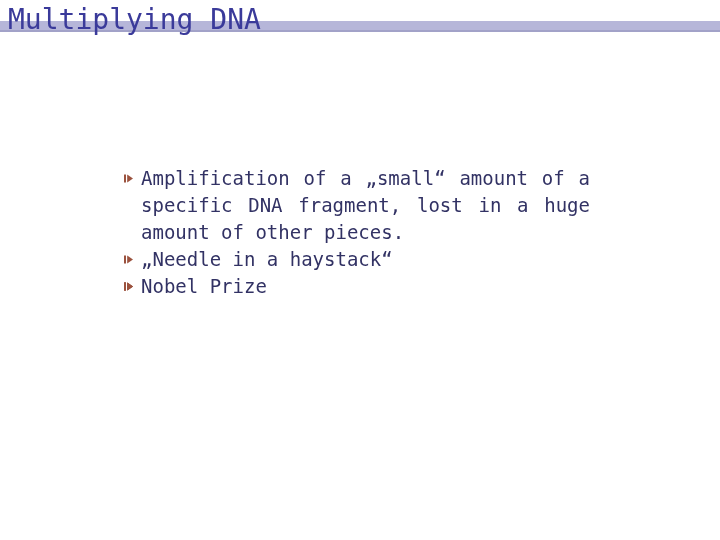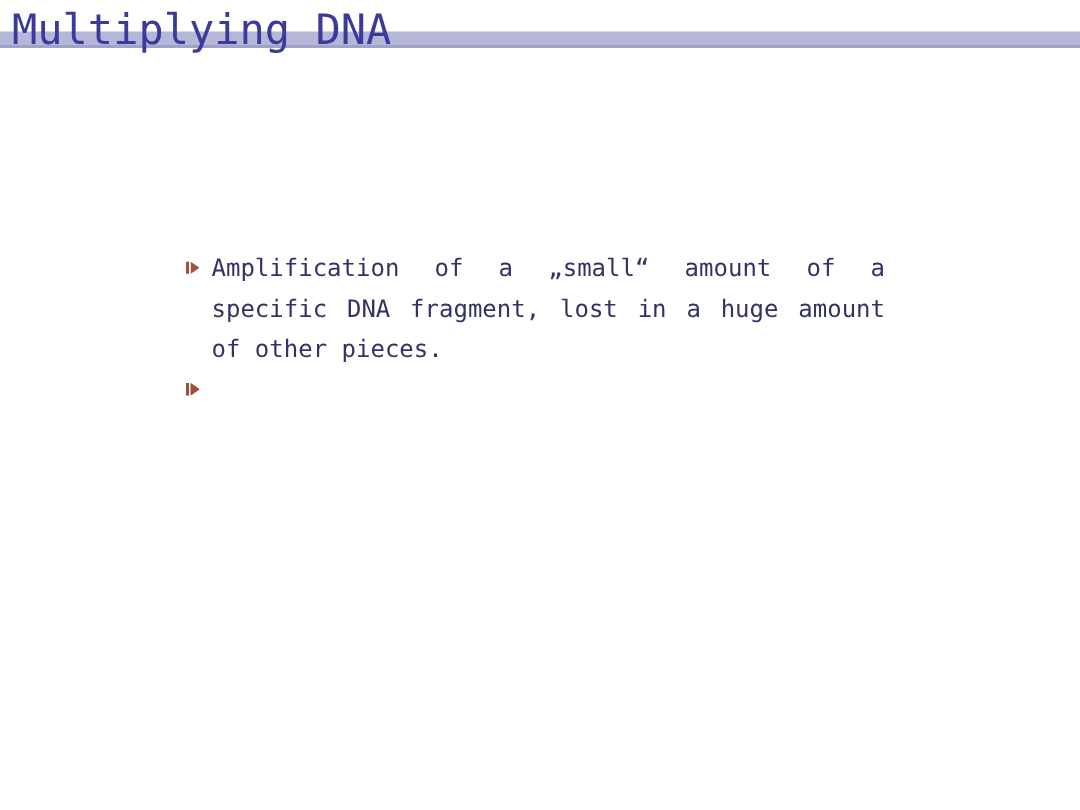--- a/index.html
+++ b/index.html
@@ -39,21 +39,21 @@
     white-space: nowrap;
   }
   .bullet-list {
     position: absolute;
     left: 124px;
     top: 165px;
     width: 466px;
     margin: 0;
     padding: 0;
     list-style: none;
-    font-size: 16px;
+    font-size: 19px;
     line-height: 27px;
     color: #323264;
     z-index: 2;
   }
   .bullet-item {
     position: relative;
     padding-left: 17px;
     text-align: justify;
   }
   .bullet-marker {
@@ -81,27 +81,33 @@
           <svg viewBox="0 0 9 9" xmlns="http://www.w3.org/2000/svg">
             <rect x="0" y="0.5" width="2" height="8" fill="currentColor"></rect>
             <polygon points="3.2,0.5 9,4.5 3.2,8.5" fill="currentColor"></polygon>
           </svg>
         </span><span>Amplification of a „small“ amount of a specific DNA fragment, lost in a huge amount of other pieces.</span></li>
       <li class="bullet-item"><span class="bullet-marker">
           <svg viewBox="0 0 9 9" xmlns="http://www.w3.org/2000/svg">
             <rect x="0" y="0.5" width="2" height="8" fill="currentColor"></rect>
             <polygon points="3.2,0.5 9,4.5 3.2,8.5" fill="currentColor"></polygon>
           </svg>
+        </span><span>„Needle in a haystack“</span></li>
+      <li class="bullet-item"><span class="bullet-marker">
+          <svg viewBox="0 0 9 9" xmlns="http://www.w3.org/2000/svg">
+            <rect x="0" y="0.5" width="2" height="8" fill="currentColor"></rect>
+            <polygon points="3.2,0.5 9,4.5 3.2,8.5" fill="currentColor"></polygon>
+          </svg>
         </span></li>
       <li class="bullet-item"><span class="bullet-marker">
           <svg viewBox="0 0 9 9" xmlns="http://www.w3.org/2000/svg">
             <rect x="0" y="0.5" width="2" height="8" fill="currentColor"></rect>
             <polygon points="3.2,0.5 9,4.5 3.2,8.5" fill="currentColor"></polygon>
           </svg>
         </span></li>
       <li class="bullet-item"><span class="bullet-marker">
           <svg viewBox="0 0 9 9" xmlns="http://www.w3.org/2000/svg">
             <rect x="0" y="0.5" width="2" height="8" fill="currentColor"></rect>
             <polygon points="3.2,0.5 9,4.5 3.2,8.5" fill="currentColor"></polygon>
           </svg>
-        </span></li>
+        </span><span>Nobel Prize</span></li>
     </ul>
 </div>
 
 </body></html>

